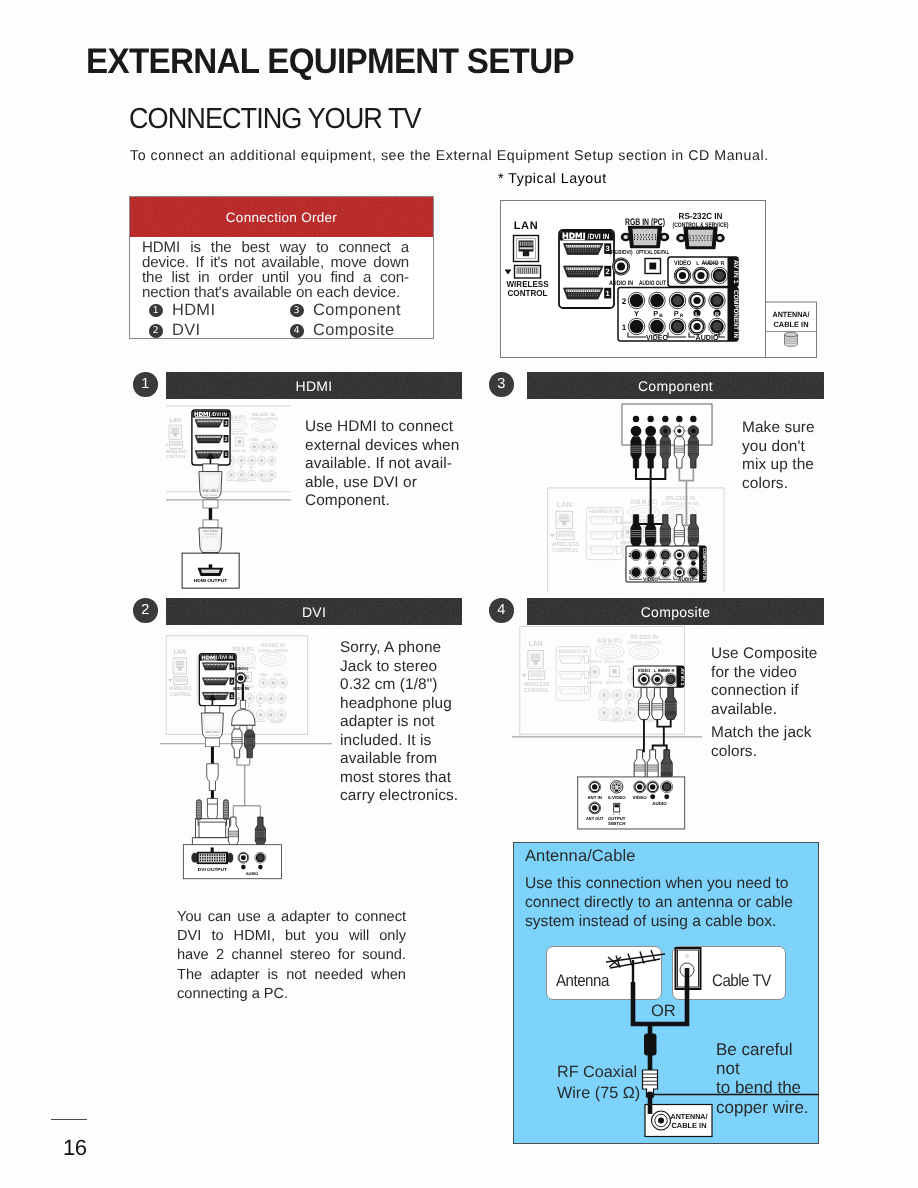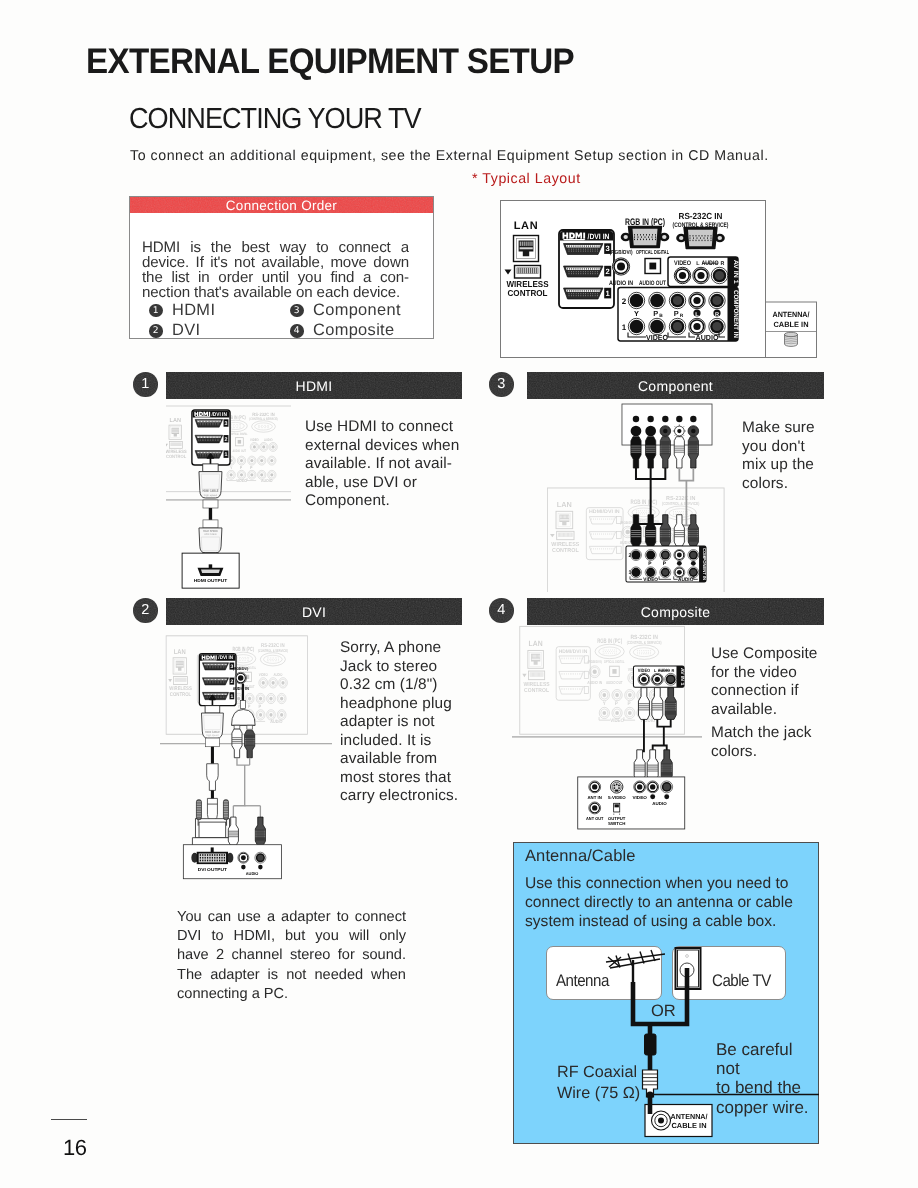--- a/index.html
+++ b/index.html
@@ -9,30 +9,30 @@
   .page{position:absolute;left:0;top:0;width:918px;height:1188px;}
   .abs{position:absolute;}
 
   
   #pagetitle{left:86px;top:43px;font-size:35.5px;font-weight:700;letter-spacing:-0.75px;transform:scaleX(0.935);transform-origin:left top;
              line-height:36px;white-space:nowrap;}
   #subtitle{left:129px;top:104px;font-size:29px;font-weight:400;letter-spacing:-1.05px;transform:scaleX(0.935);transform-origin:left top;
             line-height:31px;white-space:nowrap;}
   #intro{left:130px;top:148px;font-size:14.2px;letter-spacing:0.55px;line-height:17px;white-space:nowrap;
          color:#262626;}
-  #typical{left:472px;top:171px;font-size:14.2px;letter-spacing:0.55px;color:#b91c1c;white-space:nowrap;}
+  #typical{left:498px;top:171px;font-size:14.2px;letter-spacing:0.55px;color:#000000;white-space:nowrap;}
 
   
   #footline{left:51px;top:1119px;width:36px;height:1px;background:#4a4a4a;}
   #pagenum{left:63px;top:1135px;font-size:22px;letter-spacing:-0.5px;font-weight:400;color:#111;}
 
   
   #co-card{left:129px;top:196px;width:305px;height:143px;border:1px solid #8a8a8a;
            box-sizing:border-box;background:#fff;}
-  #co-head{position:absolute;left:0;top:0;width:303px;height:16px;background:#ef4444;
+  #co-head{position:absolute;left:0;top:0;width:303px;height:40px;background:#b91c1c;
            color:#fff;font-size:13.5px;letter-spacing:.3px;display:flex;align-items:center;
            justify-content:center;overflow:hidden;}
   #co-head:before{content:"";position:absolute;inset:0;filter:url(#scanNoise);opacity:.42;background:#9a9a9a;}
   #co-head > span{position:relative;z-index:2;}
   #co-body{position:absolute;left:12px;top:31px;width:267px;font-size:15.1px;line-height:15.2px;
            color:#333;letter-spacing:-0.1px;margin-top:12px;}
   .jl{text-align:justify;text-align-last:justify;height:15.1px;overflow:hidden;}
   .jlast{text-align:left;}
   #co-list{position:absolute;left:19px;top:103px;width:282px;}
   .co-row{display:flex;align-items:center;height:20.5px;}

